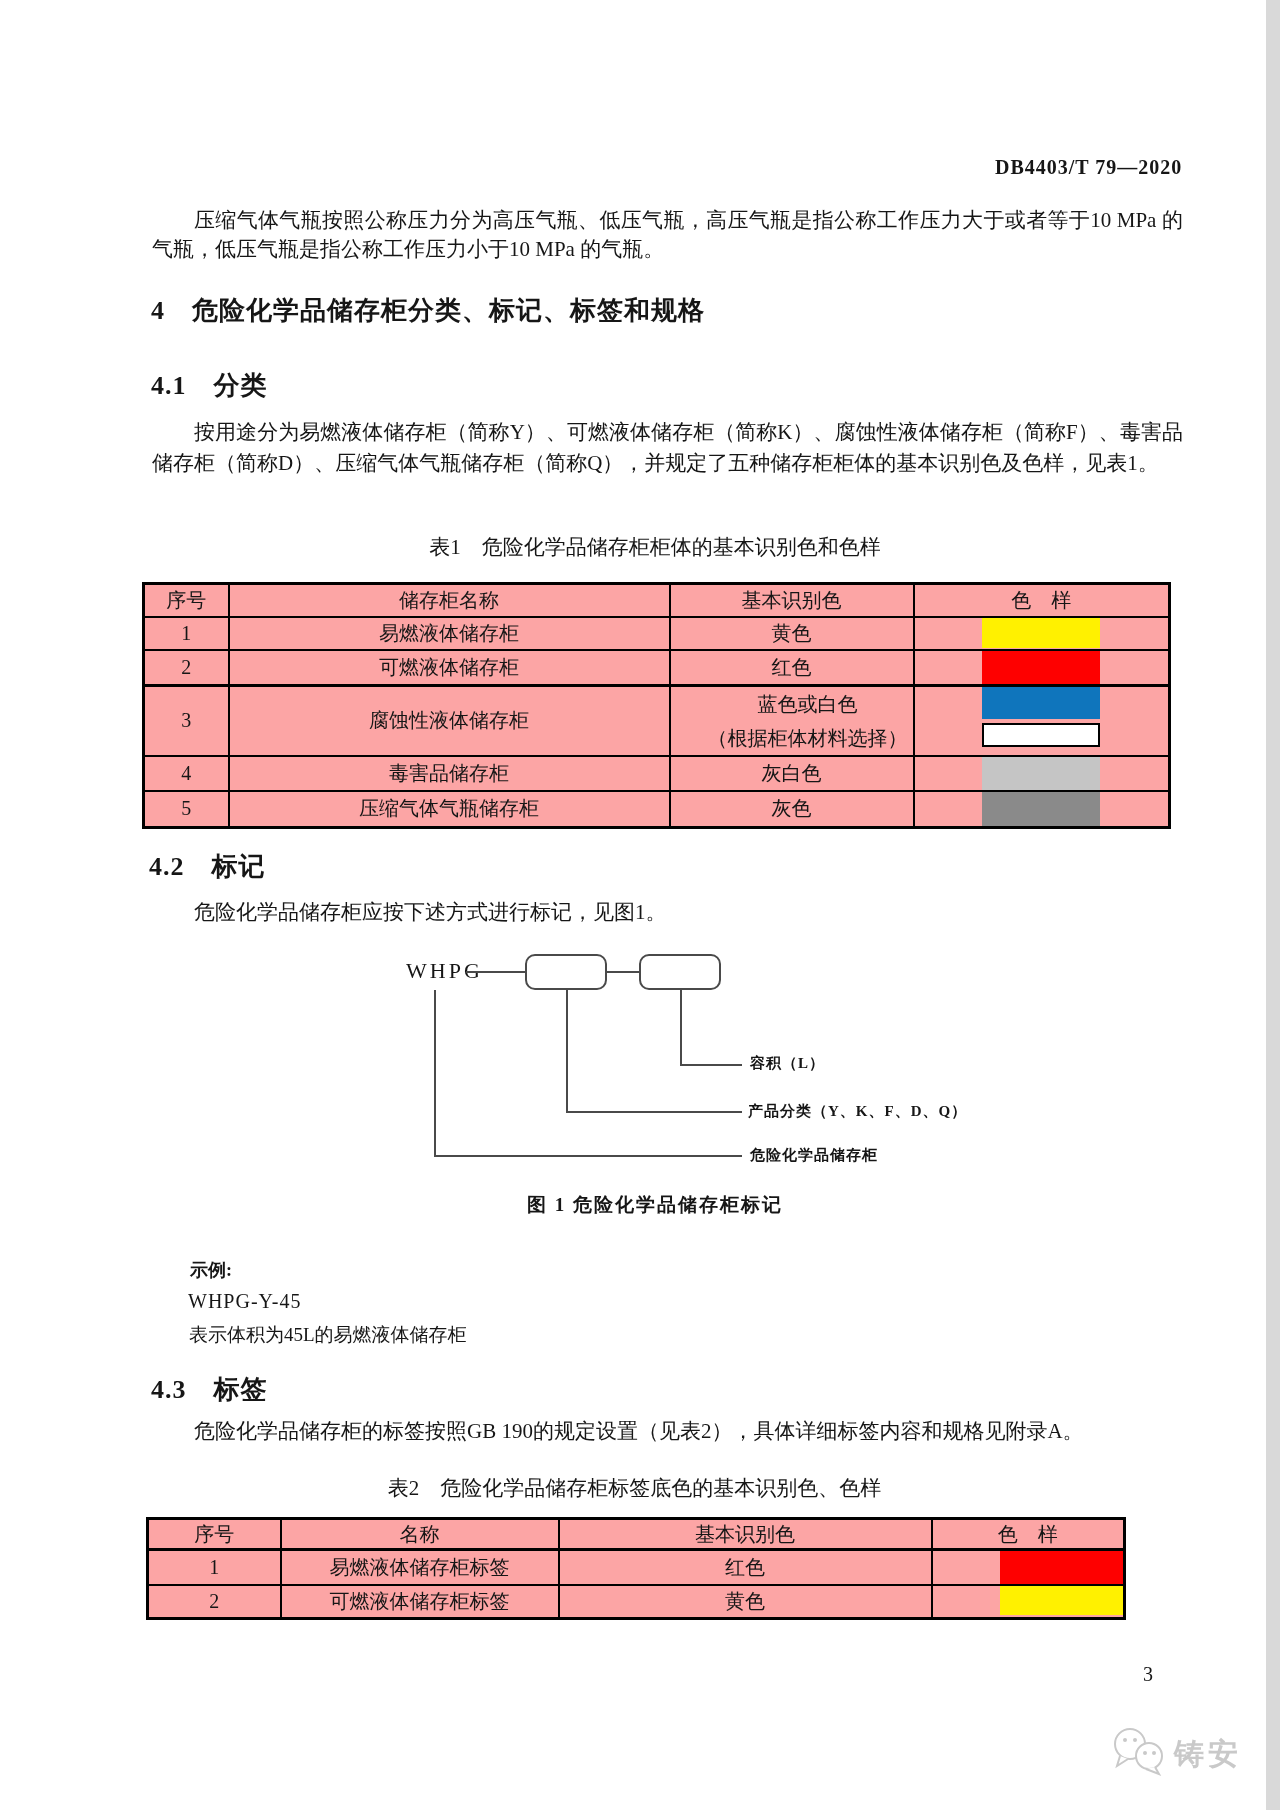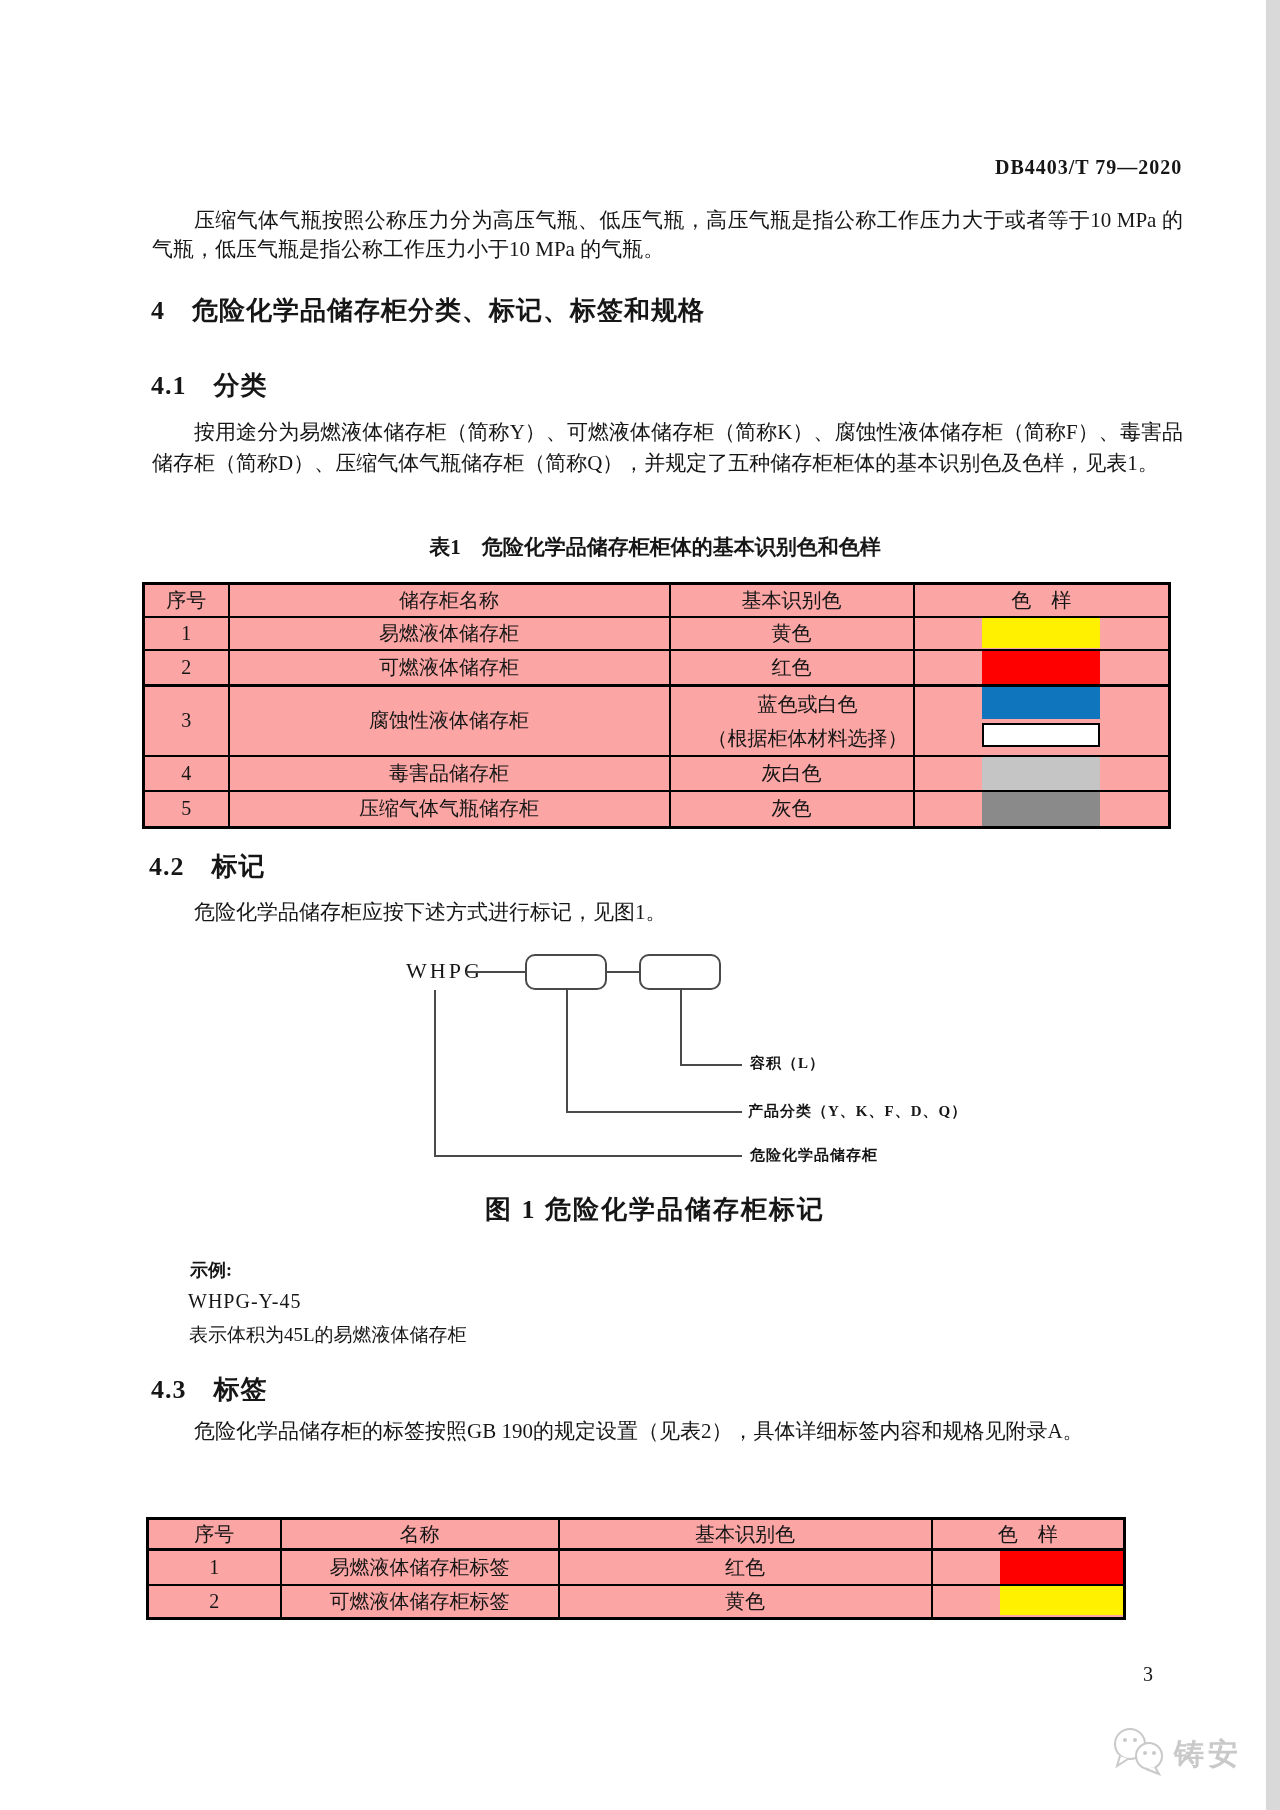--- a/index.html
+++ b/index.html
@@ -3,34 +3,34 @@
 <meta charset="utf-8">
 <style>
   html,body{margin:0;padding:0;background:#ffffff;}
   #page{position:relative;width:1280px;height:1810px;background:#ffffff;overflow:hidden;
         font-family:"Liberation Serif","DejaVu Serif",serif;color:#161616;}
   .abs{position:absolute;}
   .doc-code{font-size:20px;font-weight:700;letter-spacing:1px;margin-left:20px;}
   .para{font-size:21px;line-height:29px;text-align:justify;}
   .para.indent{text-indent:2em;}
   .heading{font-size:26px;font-weight:700;letter-spacing:1px;}
-  .tcaption{font-size:21px;font-weight:700;text-align:center;}
+  .tcaption{font-size:21px;font-weight:400;text-align:center;}
   table.std{border-collapse:collapse;table-layout:fixed;background:#fca5a5;}
   table.std{border:3px solid #000;}
   table.std td{border:2px solid #000;text-align:center;vertical-align:middle;
                font-size:20px;padding:0;overflow:hidden;}
   tr.thick-top td{border-top:3px solid #000;}
   .swatch{width:118px;}
   .sw2{width:123px;}
   .two-line div{line-height:34px;margin-left:32px;}
   .figline{background:#4a4a4a;}
   .figbox{position:absolute;width:82px;height:36px;border:2px solid #4a4a4a;border-radius:10px;background:#fff;box-sizing:border-box;}
   .figlabel{font-size:15px;font-weight:700;letter-spacing:1px;white-space:nowrap;}
   .whpg{font-size:22px;letter-spacing:3px;font-weight:400;}
-  .figcap{font-size:26px;font-weight:700;text-align:center;letter-spacing:2px;}
+  .figcap{font-size:19px;font-weight:700;text-align:center;letter-spacing:2px;}
   .ex-label{font-size:18px;font-weight:700;}
   .ex-code{font-size:20px;letter-spacing:1px;}
   .ex-desc{font-size:19px;}
   .pageno{font-size:20px;}
   .watermark-text{font-size:30px;font-weight:700;color:#c9c9c9;letter-spacing:4px;}
   .edge-strip{position:absolute;top:0;right:0;width:14px;height:1810px;background:#d9d9d9;}
 </style>
 </head>
 <body>
 
@@ -133,20 +133,21 @@
 
   <div class="abs figcap" style="top:1192px;left:142px;width:1026px;">图 1 危险化学品储存柜标记</div>
 
   <div class="abs ex-label" style="top:1258px;left:190px;">示例:</div>
   <div class="abs ex-code" style="top:1290px;left:188px;">WHPG-Y-45</div>
   <div class="abs ex-desc" style="top:1322px;left:189px;">表示体积为45L的易燃液体储存柜</div>
 
   <div class="abs heading" style="top:1372px;left:151px;">4.3　标签</div>
   <div class="abs para indent" style="top:1417px;left:152px;width:1031px;">危险化学品储存柜的标签按照GB 190的规定设置（见表2），具体详细标签内容和规格见附录A。</div>
 
+  <div class="abs tcaption" style="top:1474px;left:146px;width:977px;">表2　危险化学品储存柜标签底色的基本识别色、色样</div>
 
   <table class="std abs" style="top:1517px;left:146px;width:977px;">
     <colgroup>
         <col style="width:133px">
         <col style="width:278px">
         <col style="width:373px">
         <col style="width:193px">
       </colgroup>
     <tbody>
         <tr style="height:31px">

